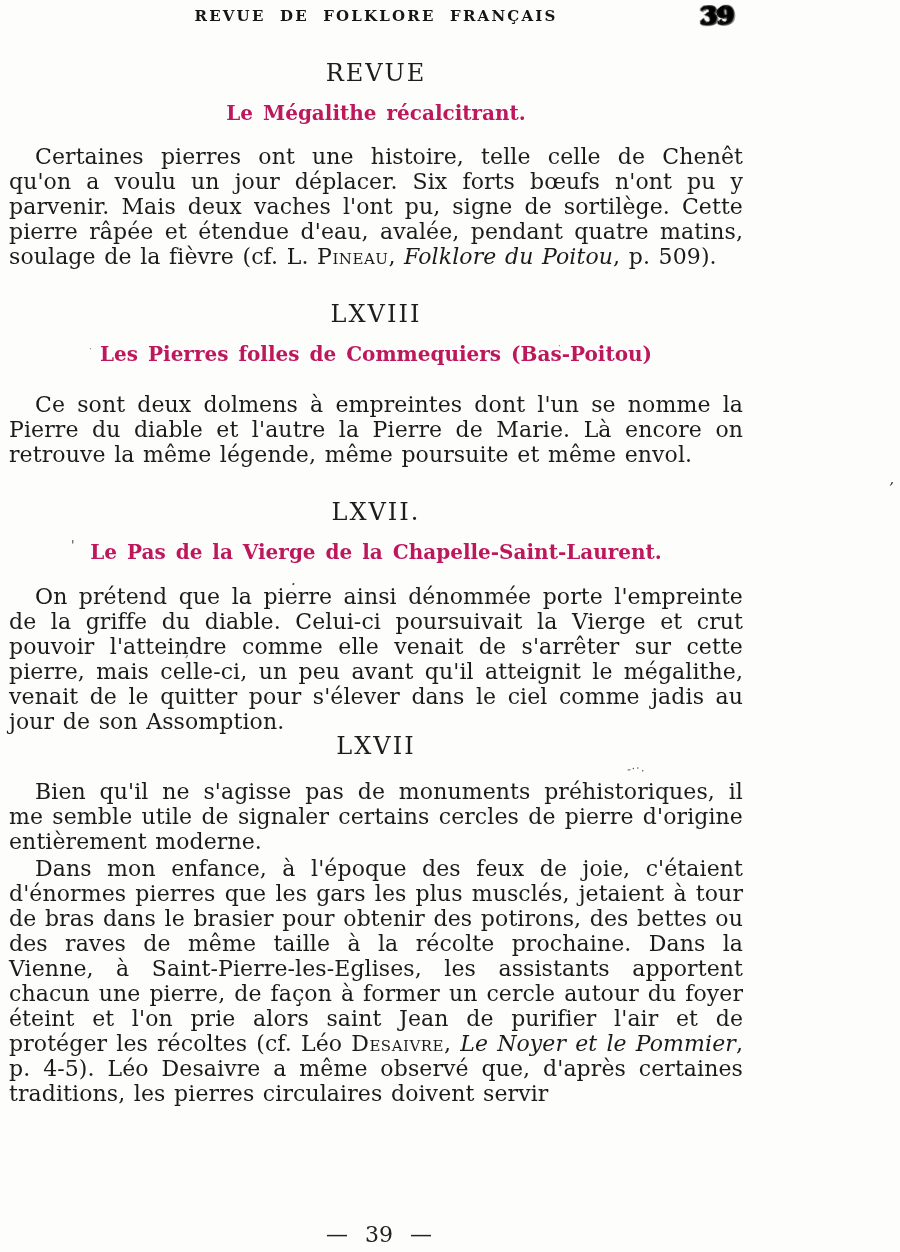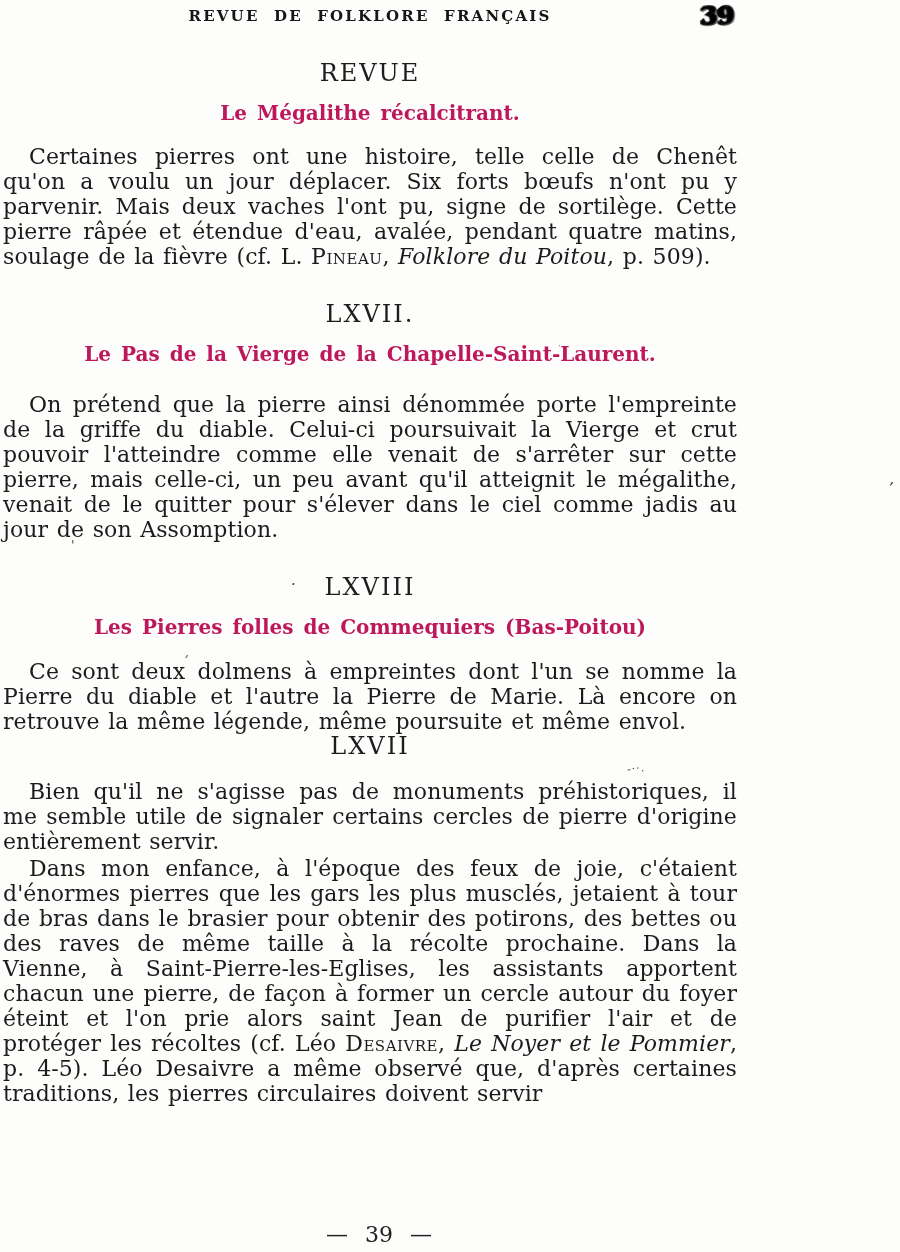--- a/index.html
+++ b/index.html
@@ -2,21 +2,21 @@
 <html lang="fr"><head>
 <meta charset="utf-8">
 <style>
   html,body { margin:0; padding:0; background:#ffffff; }
   .page {
     position:relative; width:900px; height:1252px; overflow:hidden;
     background:#fdfdfc; color:#1b1b1b;
     font-family:"DejaVu Serif", serif;
     -webkit-font-smoothing:antialiased;
   }
-  .column { position:absolute; left:3px; top:0; width:734px; }
+  .column { position:absolute; left:9px; top:0; width:734px; }
 
   .running-head {
     margin:7px 0 0 0; text-align:center;
     font-size:15px; font-weight:bold; letter-spacing:2.2px; word-spacing:7px;
     color:#161616;
   }
   .page-num-smudge {
     position:absolute; left:701px; top:1px;
     font-size:24px; font-weight:bold; letter-spacing:-1px; color:#000;
     text-shadow:-1.5px 1px 0 rgba(0,0,0,.9), 1px -1px 0 rgba(0,0,0,.85),
@@ -75,34 +75,34 @@
 
     <div class="running-head">REVUE DE FOLKLORE FRANÇAIS</div>
 
     <div class="section">
       <div class="sec-num">REVUE</div>
       <div class="sec-title">Le Mégalithe récalcitrant.</div>
       <p class="body-par"><span class="n">Certaines pierres ont une histoire, telle celle de Chenêt qu'on a voulu un jour déplacer. Six forts bœufs n'ont pu y parvenir. Mais deux vaches l'ont pu, signe de sortilège. Cette pierre râpée et étendue d'eau, avalée, pendant quatre matins, soulage de la fièvre (cf. L. </span><span class="sc">Pineau</span><span class="n">, </span><span class="it">Folklore du Poitou</span><span class="n">, p. 509).</span></p>
     </div>
 
     <div class="section">
+      <div class="sec-num">LXVIII</div>
+      <div class="sec-title">Les Pierres folles de Commequiers (Bas-Poitou)</div>
+      <p class="body-par"><span class="n">Ce sont deux dolmens à empreintes dont l'un se nomme la Pierre du diable et l'autre la Pierre de Marie. Là encore on retrouve la même légende, même poursuite et même envol.</span></p>
+    </div>
+
+    <div class="section">
       <div class="sec-num">LXVII.</div>
       <div class="sec-title">Le Pas de la Vierge de la Chapelle-Saint-Laurent.</div>
       <p class="body-par"><span class="n">On prétend que la pierre ainsi dénommée porte l'empreinte de la griffe du diable. Celui-ci poursuivait la Vierge et crut pouvoir l'atteindre comme elle venait de s'arrêter sur cette pierre, mais celle-ci, un peu avant qu'il atteignit le mégalithe, venait de le quitter pour s'élever dans le ciel comme jadis au jour de son Assomption.</span></p>
     </div>
 
     <div class="section">
-      <div class="sec-num">LXVIII</div>
-      <div class="sec-title">Les Pierres folles de Commequiers (Bas-Poitou)</div>
-      <p class="body-par"><span class="n">Ce sont deux dolmens à empreintes dont l'un se nomme la Pierre du diable et l'autre la Pierre de Marie. Là encore on retrouve la même légende, même poursuite et même envol.</span></p>
-    </div>
-
-    <div class="section">
       <div class="sec-num">LXVII</div>
-      <p class="body-par"><span class="n">Bien qu'il ne s'agisse pas de monuments préhistoriques, il me semble utile de signaler certains cercles de pierre d'origine entièrement servir.</span></p>
+      <p class="body-par"><span class="n">Bien qu'il ne s'agisse pas de monuments préhistoriques, il me semble utile de signaler certains cercles de pierre d'origine entièrement moderne.</span></p>
       <p class="body-par"><span class="n">Dans mon enfance, à l'époque des feux de joie, c'étaient d'énormes pierres que les gars les plus musclés, jetaient à tour de bras dans le brasier pour obtenir des potirons, des bettes ou des raves de même taille à la récolte prochaine. Dans la Vienne, à Saint-Pierre-les-Eglises, les assistants apportent chacun une pierre, de façon à former un cercle autour du foyer éteint et l'on prie alors saint Jean de purifier l'air et de protéger les récoltes (cf. Léo </span><span class="sc">Desaivre</span><span class="n">, </span><span class="it">Le Noyer et le Pommier</span><span class="n">, p. 4-5). Léo Desaivre a même observé que, d'après certaines traditions, les pierres circulaires doivent servir</span></p>
     </div>
 
   </div>
 
   <div class="page-num-smudge">39</div>
 
   <div class="footer">— 39 —</div>
 
   <i class="speck sp1"></i>

